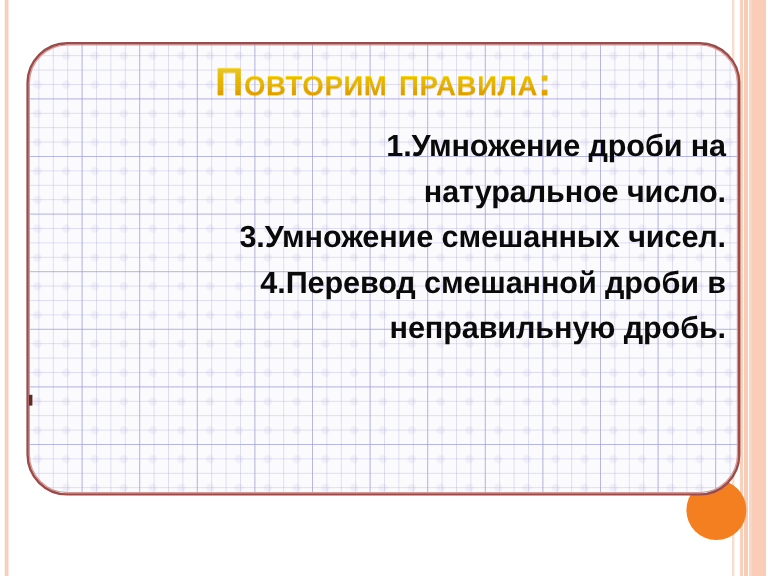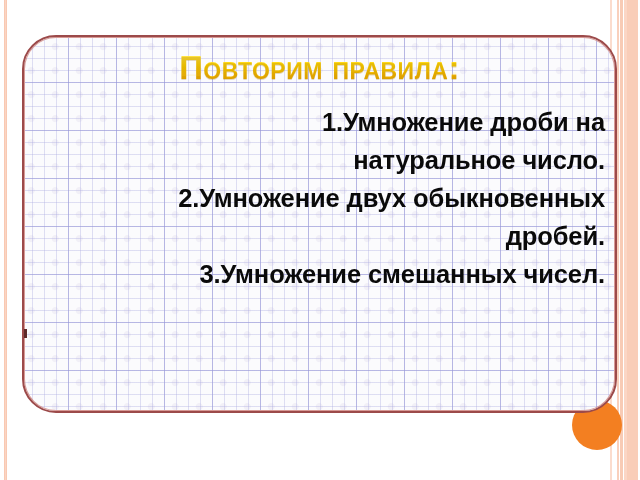--- a/index.html
+++ b/index.html
@@ -190,19 +190,19 @@
     <div class="border-artifact"></div>
 
     <div id="title-wrap">
       <span id="slide-title">Повторим правила:</span>
       <span id="title-reflection">Повторим правила:</span>
     </div>
 
     <div id="rules-list">
       <div class="rule-item">1.Умножение дроби на
   натуральное число.</div>
-      <div class="rule-item">2.Умножение двух обыкновенных
-  дробей.</div>
       <div class="rule-item">3.Умножение смешанных чисел.</div>
+      <div class="rule-item">4.Перевод смешанной дроби в
+  неправильную дробь.</div>
     </div>
 
   </div>
 </div>
 
 </body></html>

